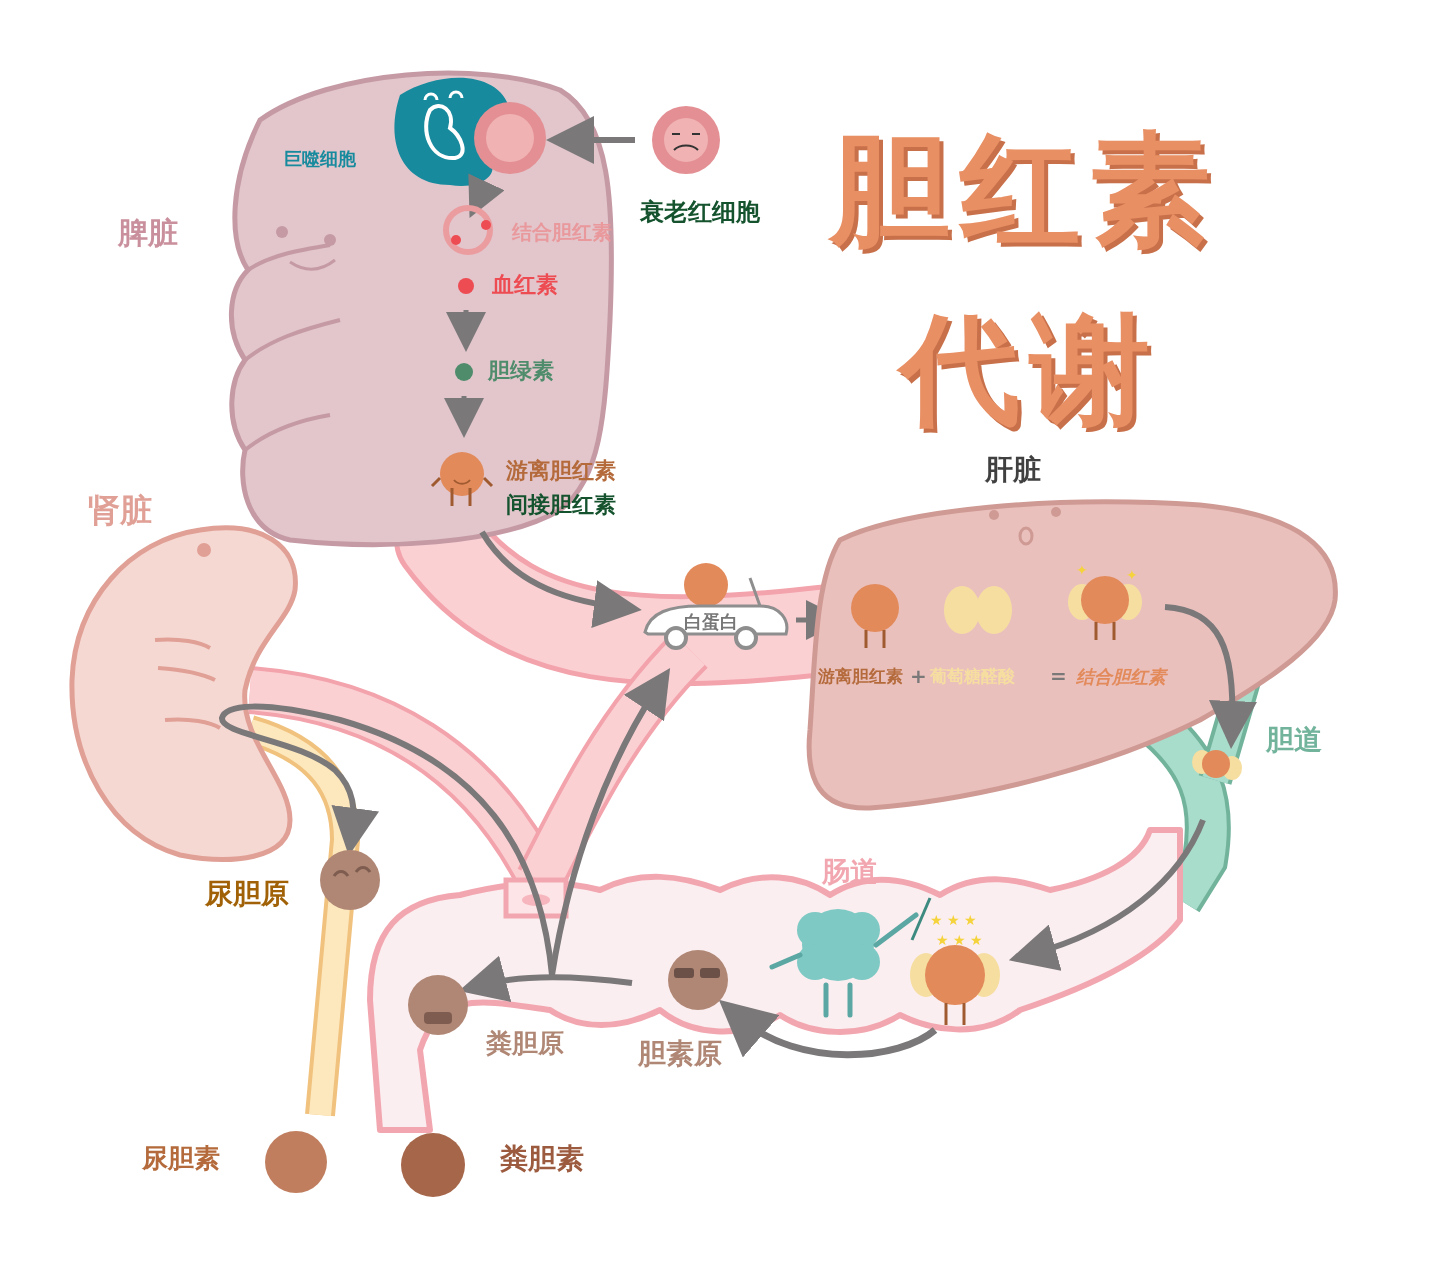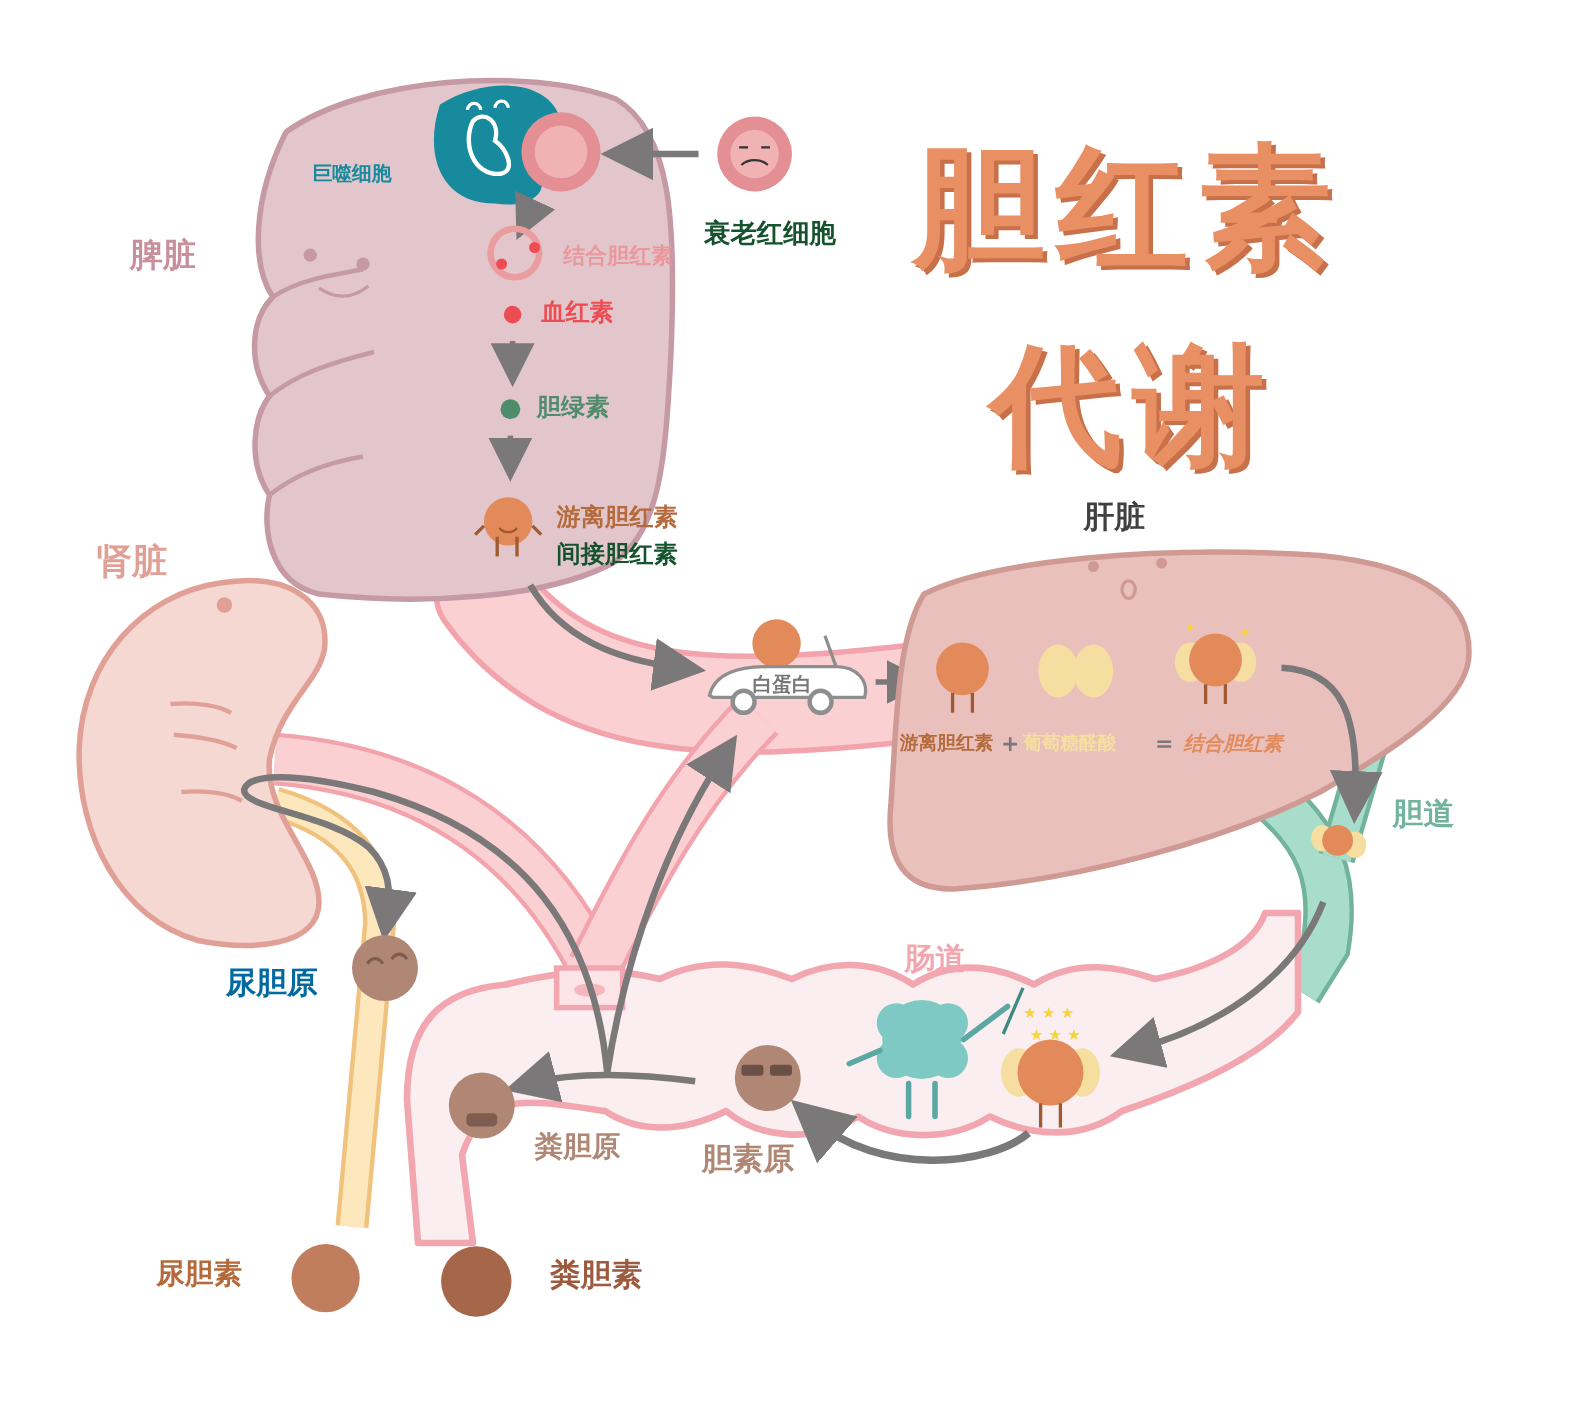--- a/index.html
+++ b/index.html
@@ -199,16 +199,16 @@
 <div class="car-text" style="left:684px; top:610px;">白蛋白</div>
 
 <div class="lbl" style="left:818px; top:668px; font-size:17px; color:#b46a3b;">游离胆红素</div>
 <div class="lbl" style="left:910px; top:666px; font-size:20px; color:#7a7879;">+</div>
 <div class="lbl" style="left:930px; top:668px; font-size:17px; color:#f6dea0;">葡萄糖醛酸</div>
 <div class="lbl" style="left:1050px; top:666px; font-size:20px; color:#7a7879;">=</div>
 <div class="lbl" style="left:1076px; top:668px; font-size:18px; color:#e38a5b;font-style:italic;">结合胆红素</div>
 
 <div class="lbl" style="left:638px; top:1040px; font-size:28px; color:#b08775;">胆素原</div>
 <div class="lbl" style="left:486px; top:1030px; font-size:26px; color:#b08775;">粪胆原</div>
-<div class="lbl" style="left:205px; top:880px; font-size:28px; color:#0369a1;text-align:center;">尿胆原</div>
+<div class="lbl" style="left:205px; top:880px; font-size:28px; color:#a16207;text-align:center;">尿胆原</div>
 
 <div class="lbl" style="left:142px; top:1145px; font-size:26px; color:#b46a3b;">尿胆素</div>
 <div class="lbl" style="left:500px; top:1145px; font-size:28px; color:#9c5a3e;">粪胆素</div>
 
 </body></html>

